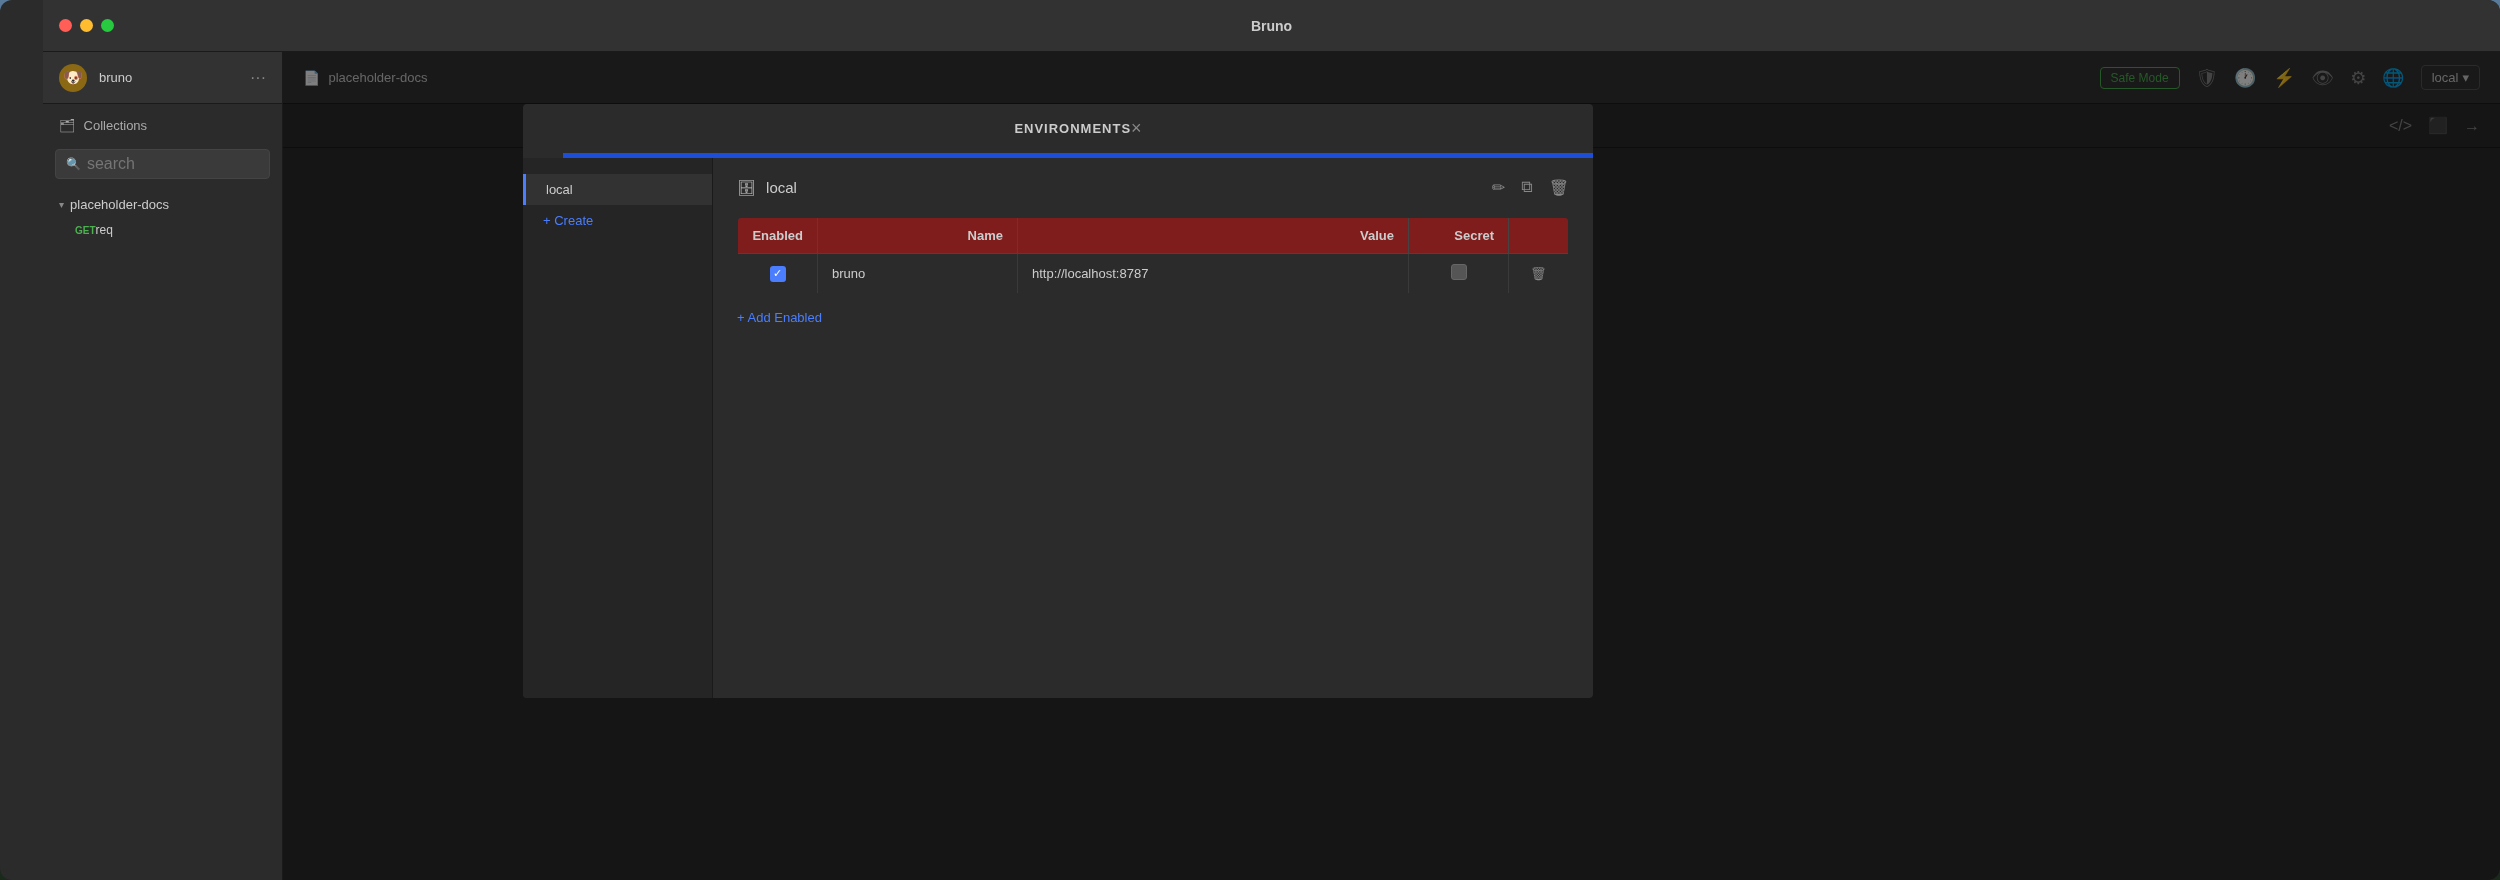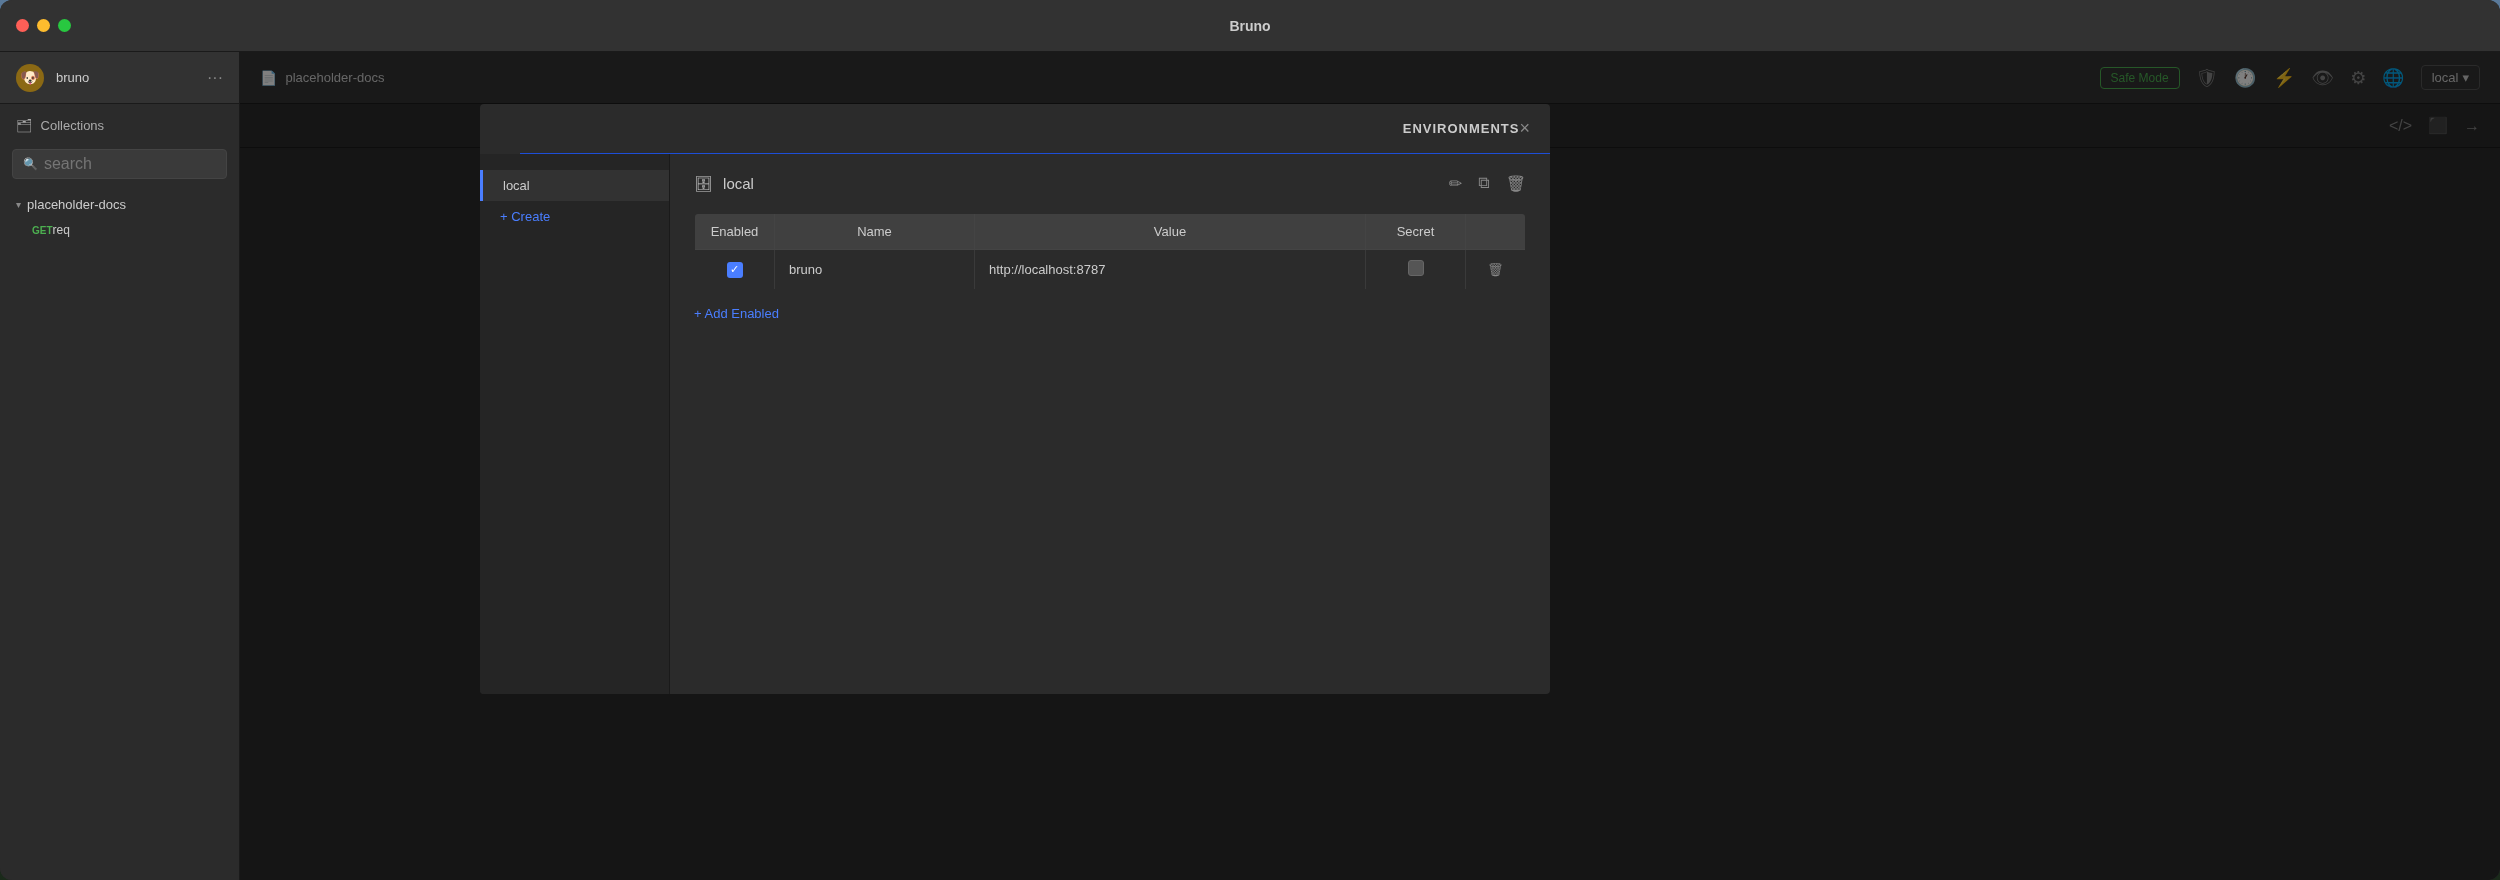--- a/index.html
+++ b/index.html
@@ -23,20 +23,21 @@
     
     .app-window {
       position: absolute;
       inset: 0;
       background: #2b2b2b;
       display: flex;
       flex-direction: column;
       z-index: 1;
       border-radius: 12px;
       overflow: hidden;
+      padding-left: 43px;
     }
 
     
     .title-bar {
       height: 52px;
       background: #323232;
       display: flex;
       align-items: center;
       justify-content: center;
       position: relative;
@@ -264,22 +265,22 @@
       z-index: 20;
       display: flex;
       flex-direction: column;
       overflow: hidden;
     }
 
     .modal-header {
       padding: 14px 20px;
       display: flex;
       align-items: center;
-      justify-content: flex-end;
-      border-bottom: 1px solid #1d4ed8;
+      justify-content: center;
+      border-bottom: 5px solid #1d4ed8;
       margin-left: 40px;
     }
     .modal-title {
       color: #ccc;
       font-size: 13px;
       font-weight: 700;
       letter-spacing: 1px;
       text-transform: uppercase;
     }
     .modal-close {
@@ -351,26 +352,26 @@
 
     
     .variables-table {
       width: 100%;
       border-collapse: collapse;
       border: 1px solid #444;
       border-radius: 4px;
       overflow: hidden;
     }
     .variables-table th {
-      background: #404040;
-      color: #ccc;
-      font-size: 13px;
-      font-weight: 400;
+      background: #7f1d1d;
+      color: #ccc;
+      font-size: 13px;
+      font-weight: 700;
       padding: 10px 14px;
-      text-align: center;
+      text-align: right;
       border-bottom: 1px solid #444;
       border-right: 1px solid #444;
     }
     .variables-table th:last-child { border-right: none; }
     .variables-table td {
       padding: 10px 14px;
       border-bottom: 1px solid #3a3a3a;
       border-right: 1px solid #3a3a3a;
       color: #ccc;
       font-size: 13px;

